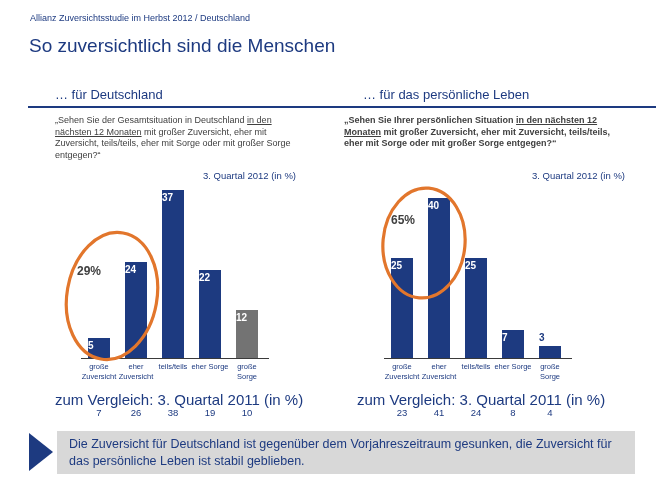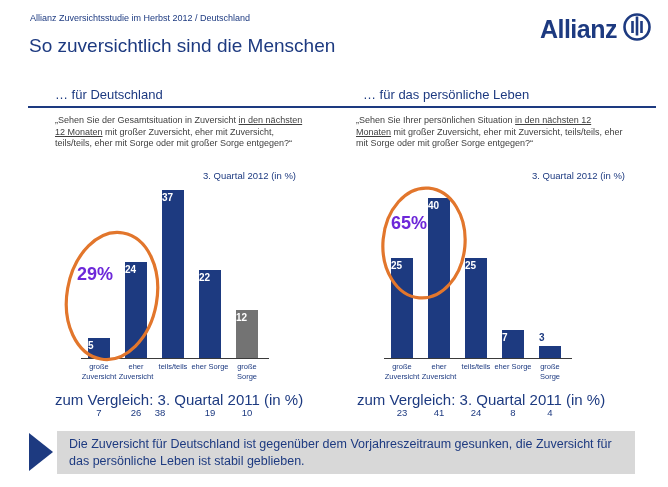--- a/index.html
+++ b/index.html
@@ -12,21 +12,21 @@
   .logo{position:absolute;right:16px;top:12px;display:flex;align-items:center;gap:5px;}
   .logo-text{font-size:25px;font-weight:bold;color:#1d3a80;letter-spacing:-0.5px;}
 
   .panel-heading{position:absolute;font-size:13px;color:#1d3a80;}
   #h-left{left:55px;top:87px;}
   #h-right{left:363px;top:87px;}
   .rule{position:absolute;left:28px;top:106px;width:628px;height:2px;background:#1d3a80;}
 
   .question{position:absolute;font-size:9px;color:#3f3f3f;line-height:1.28;}
   #q-left{left:55px;top:115px;width:255px;}
-  #q-right{left:356px;top:115px;width:272px;}
+  #q-right{left:344px;top:115px;width:272px;font-weight:bold;}
   .question .u{text-decoration:underline;}
 
   .quarter{position:absolute;font-size:9.5px;color:#1d3a80;text-align:right;}
   #quarter-left{left:88px;top:170px;width:208px;}
   #quarter-right{left:420px;top:170px;width:205px;}
 
   .chart{position:absolute;width:172px;height:160px;display:flex;align-items:flex-end;gap:15px;}
   #chart-left{left:88px;top:198px;}
   #chart-right{left:391px;top:198px;}
   .bar{width:22px;background:#1d3a80;position:relative;}
@@ -47,55 +47,44 @@
   #comp-label-left{left:55px;top:391px;}
   #comp-label-right{left:357px;top:391px;}
   .comps{position:absolute;width:172px;height:12px;}
   #comps-left{left:88px;top:407px;}
   #comps-right{left:391px;top:407px;}
   .comp-val{position:absolute;width:44px;text-align:center;font-size:9.5px;color:#1d3a80;}
 
   .highlight-svg{position:absolute;}
   #ellipse-left{left:62px;top:228px;transform:rotate(10deg);}
   #ellipse-right{left:378px;top:184px;transform:rotate(5deg);}
-  .highlight-pct{position:absolute;font-size:18px;font-weight:bold;color:#6d28d9;}
+  .highlight-pct{position:absolute;font-size:12px;font-weight:bold;color:#404040;}
   #pct-left{left:77px;top:264px;}
   #pct-right{left:391px;top:213px;}
 
   .banner-arrow{position:absolute;left:29px;top:433px;}
   .banner-box{position:absolute;left:57px;top:431px;width:578px;height:43px;background:#d8d8d8;
               color:#1d3a80;font-size:12.5px;line-height:1.3;padding:4px 12px;box-sizing:border-box;
               display:flex;align-items:center;}
 </style>
 </head>
 <body>
 
 <div class="page">
 
   <div class="eyebrow">Allianz Zuversichtsstudie im Herbst 2012 / Deutschland</div>
 
-  <div class="logo">
-    <span class="logo-text">Allianz</span>
-    <span>
-      <svg width="30" height="30" viewBox="0 0 30 30">
-        <circle cx="15" cy="15" r="12.5" fill="none" stroke="#1d3a80" stroke-width="2.6"></circle>
-        <rect x="9.2" y="9" width="2.6" height="12" fill="#1d3a80"></rect>
-        <rect x="13.7" y="4.5" width="2.6" height="19" fill="#1d3a80"></rect>
-        <rect x="18.2" y="9" width="2.6" height="12" fill="#1d3a80"></rect>
-      </svg>
-    </span>
-  </div>
 
   <div class="main-title">So zuversichtlich sind die Menschen</div>
 
   <div class="panel-heading" id="h-right">… für das persönliche Leben</div>
   <div class="panel-heading" id="h-left">… für Deutschland</div>
   <div class="rule"></div>
 
-  <div class="question" id="q-left"><span>„Sehen Sie der Gesamtsituation in Zuversicht </span><span class="u">in den nächsten 12 Monaten</span><span> mit großer Zuversicht, eher mit Zuversicht, teils/teils, eher mit Sorge oder mit großer Sorge entgegen?“</span></div>
+  <div class="question" id="q-left"><span>„Sehen Sie der Gesamtsituation in Deutschland </span><span class="u">in den nächsten 12 Monaten</span><span> mit großer Zuversicht, eher mit Zuversicht, teils/teils, eher mit Sorge oder mit großer Sorge entgegen?“</span></div>
   <div class="question" id="q-right"><span>„Sehen Sie Ihrer persönlichen Situation </span><span class="u">in den nächsten 12 Monaten</span><span> mit großer Zuversicht, eher mit Zuversicht, teils/teils, eher mit Sorge oder mit großer Sorge entgegen?“</span></div>
 
   <div class="quarter" id="quarter-left">3. Quartal 2012 (in %)</div>
   <div class="quarter" id="quarter-right">3. Quartal 2012 (in %)</div>
 
   <div class="chart" id="chart-left">
       <div class="bar" style="height: 20px; background: rgb(29, 58, 128);">
         <span class="bar-label">5</span>
       </div>
       <div class="bar" style="height: 96px; background: rgb(29, 58, 128);">
@@ -180,21 +169,21 @@
     <ellipse cx="46" cy="59" rx="41" ry="55" fill="none" stroke="#e2762c" stroke-width="3.2"></ellipse>
   </svg>
   <div class="highlight-pct" id="pct-left">29%</div>
   <div class="highlight-pct" id="pct-right">65%</div>
 
   <div class="comp-label" id="comp-label-left">zum Vergleich: 3. Quartal 2011 (in %)</div>
   <div class="comp-label" id="comp-label-right">zum Vergleich: 3. Quartal 2011 (in %)</div>
   <div class="comps" id="comps-left">
       <div class="comp-val" style="left: -11px;">7</div>
       <div class="comp-val" style="left: 26px;">26</div>
-      <div class="comp-val" style="left: 50px;">38</div>
+      <div class="comp-val" style="left: 63px;">38</div>
       <div class="comp-val" style="left: 100px;">19</div>
       <div class="comp-val" style="left: 137px;">10</div>
     </div>
   <div class="comps" id="comps-right">
       <div class="comp-val" style="left: -11px;">23</div>
       <div class="comp-val" style="left: 26px;">41</div>
       <div class="comp-val" style="left: 63px;">24</div>
       <div class="comp-val" style="left: 100px;">8</div>
       <div class="comp-val" style="left: 137px;">4</div>
     </div>

